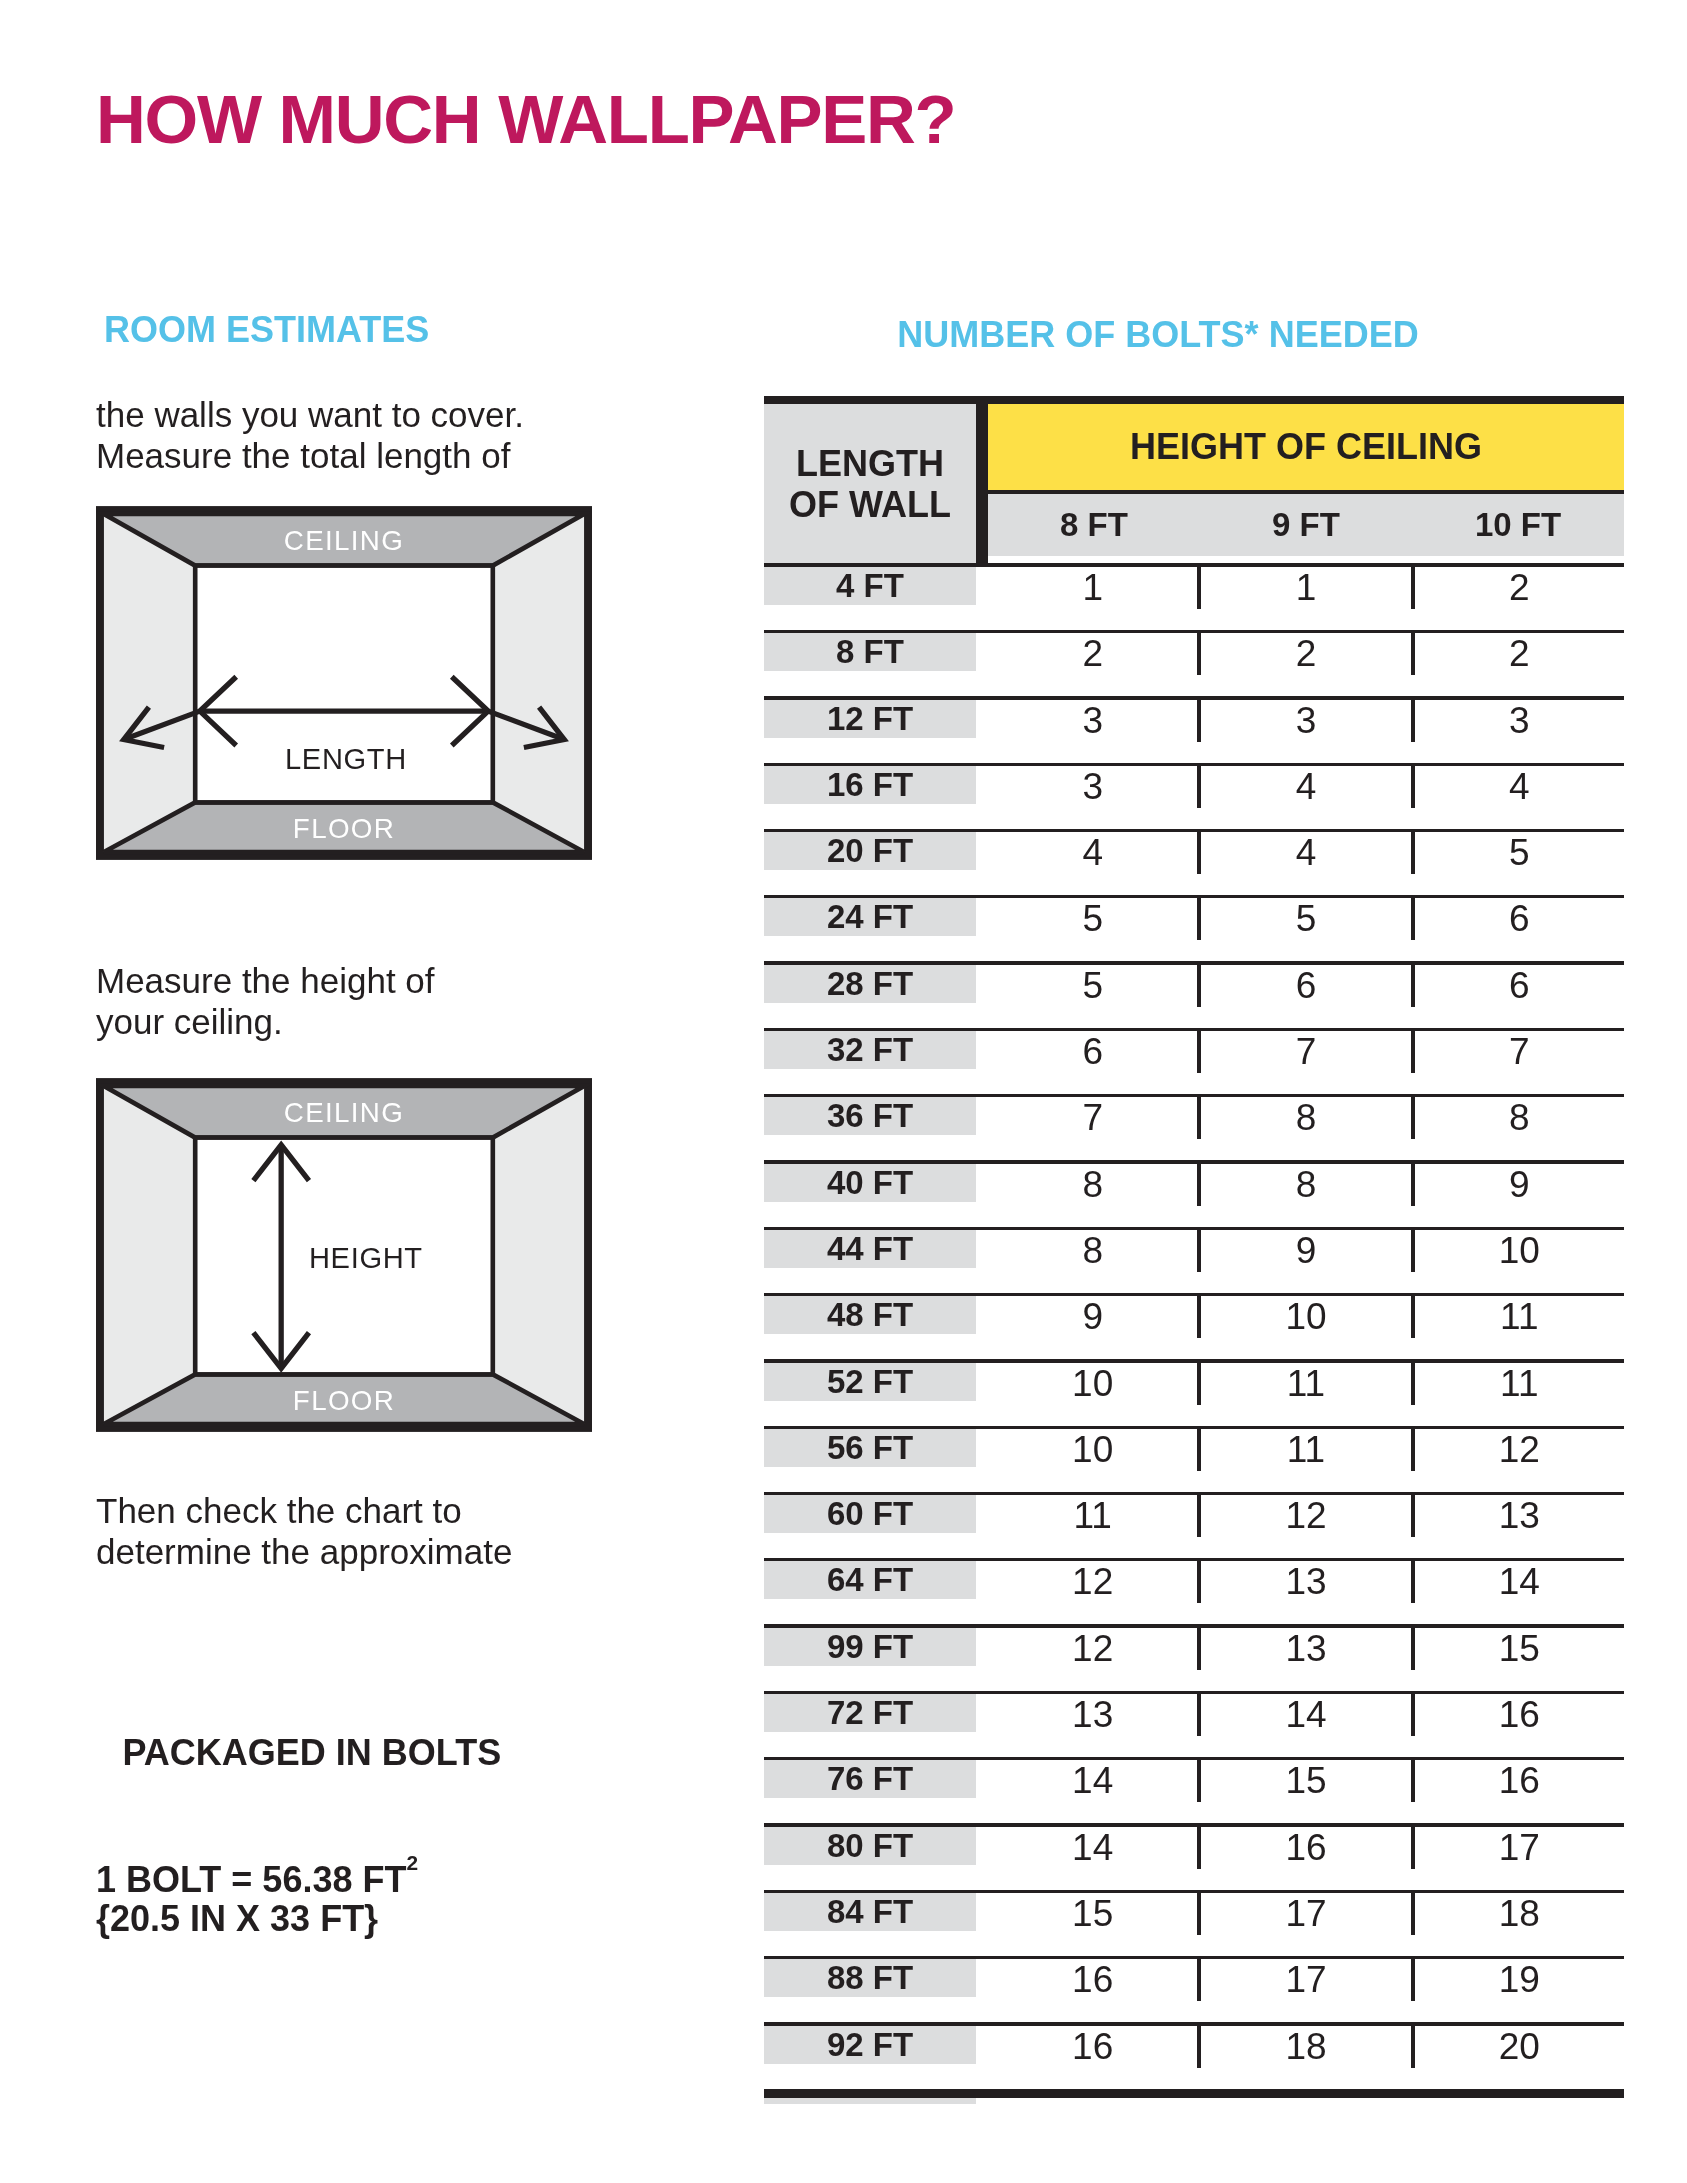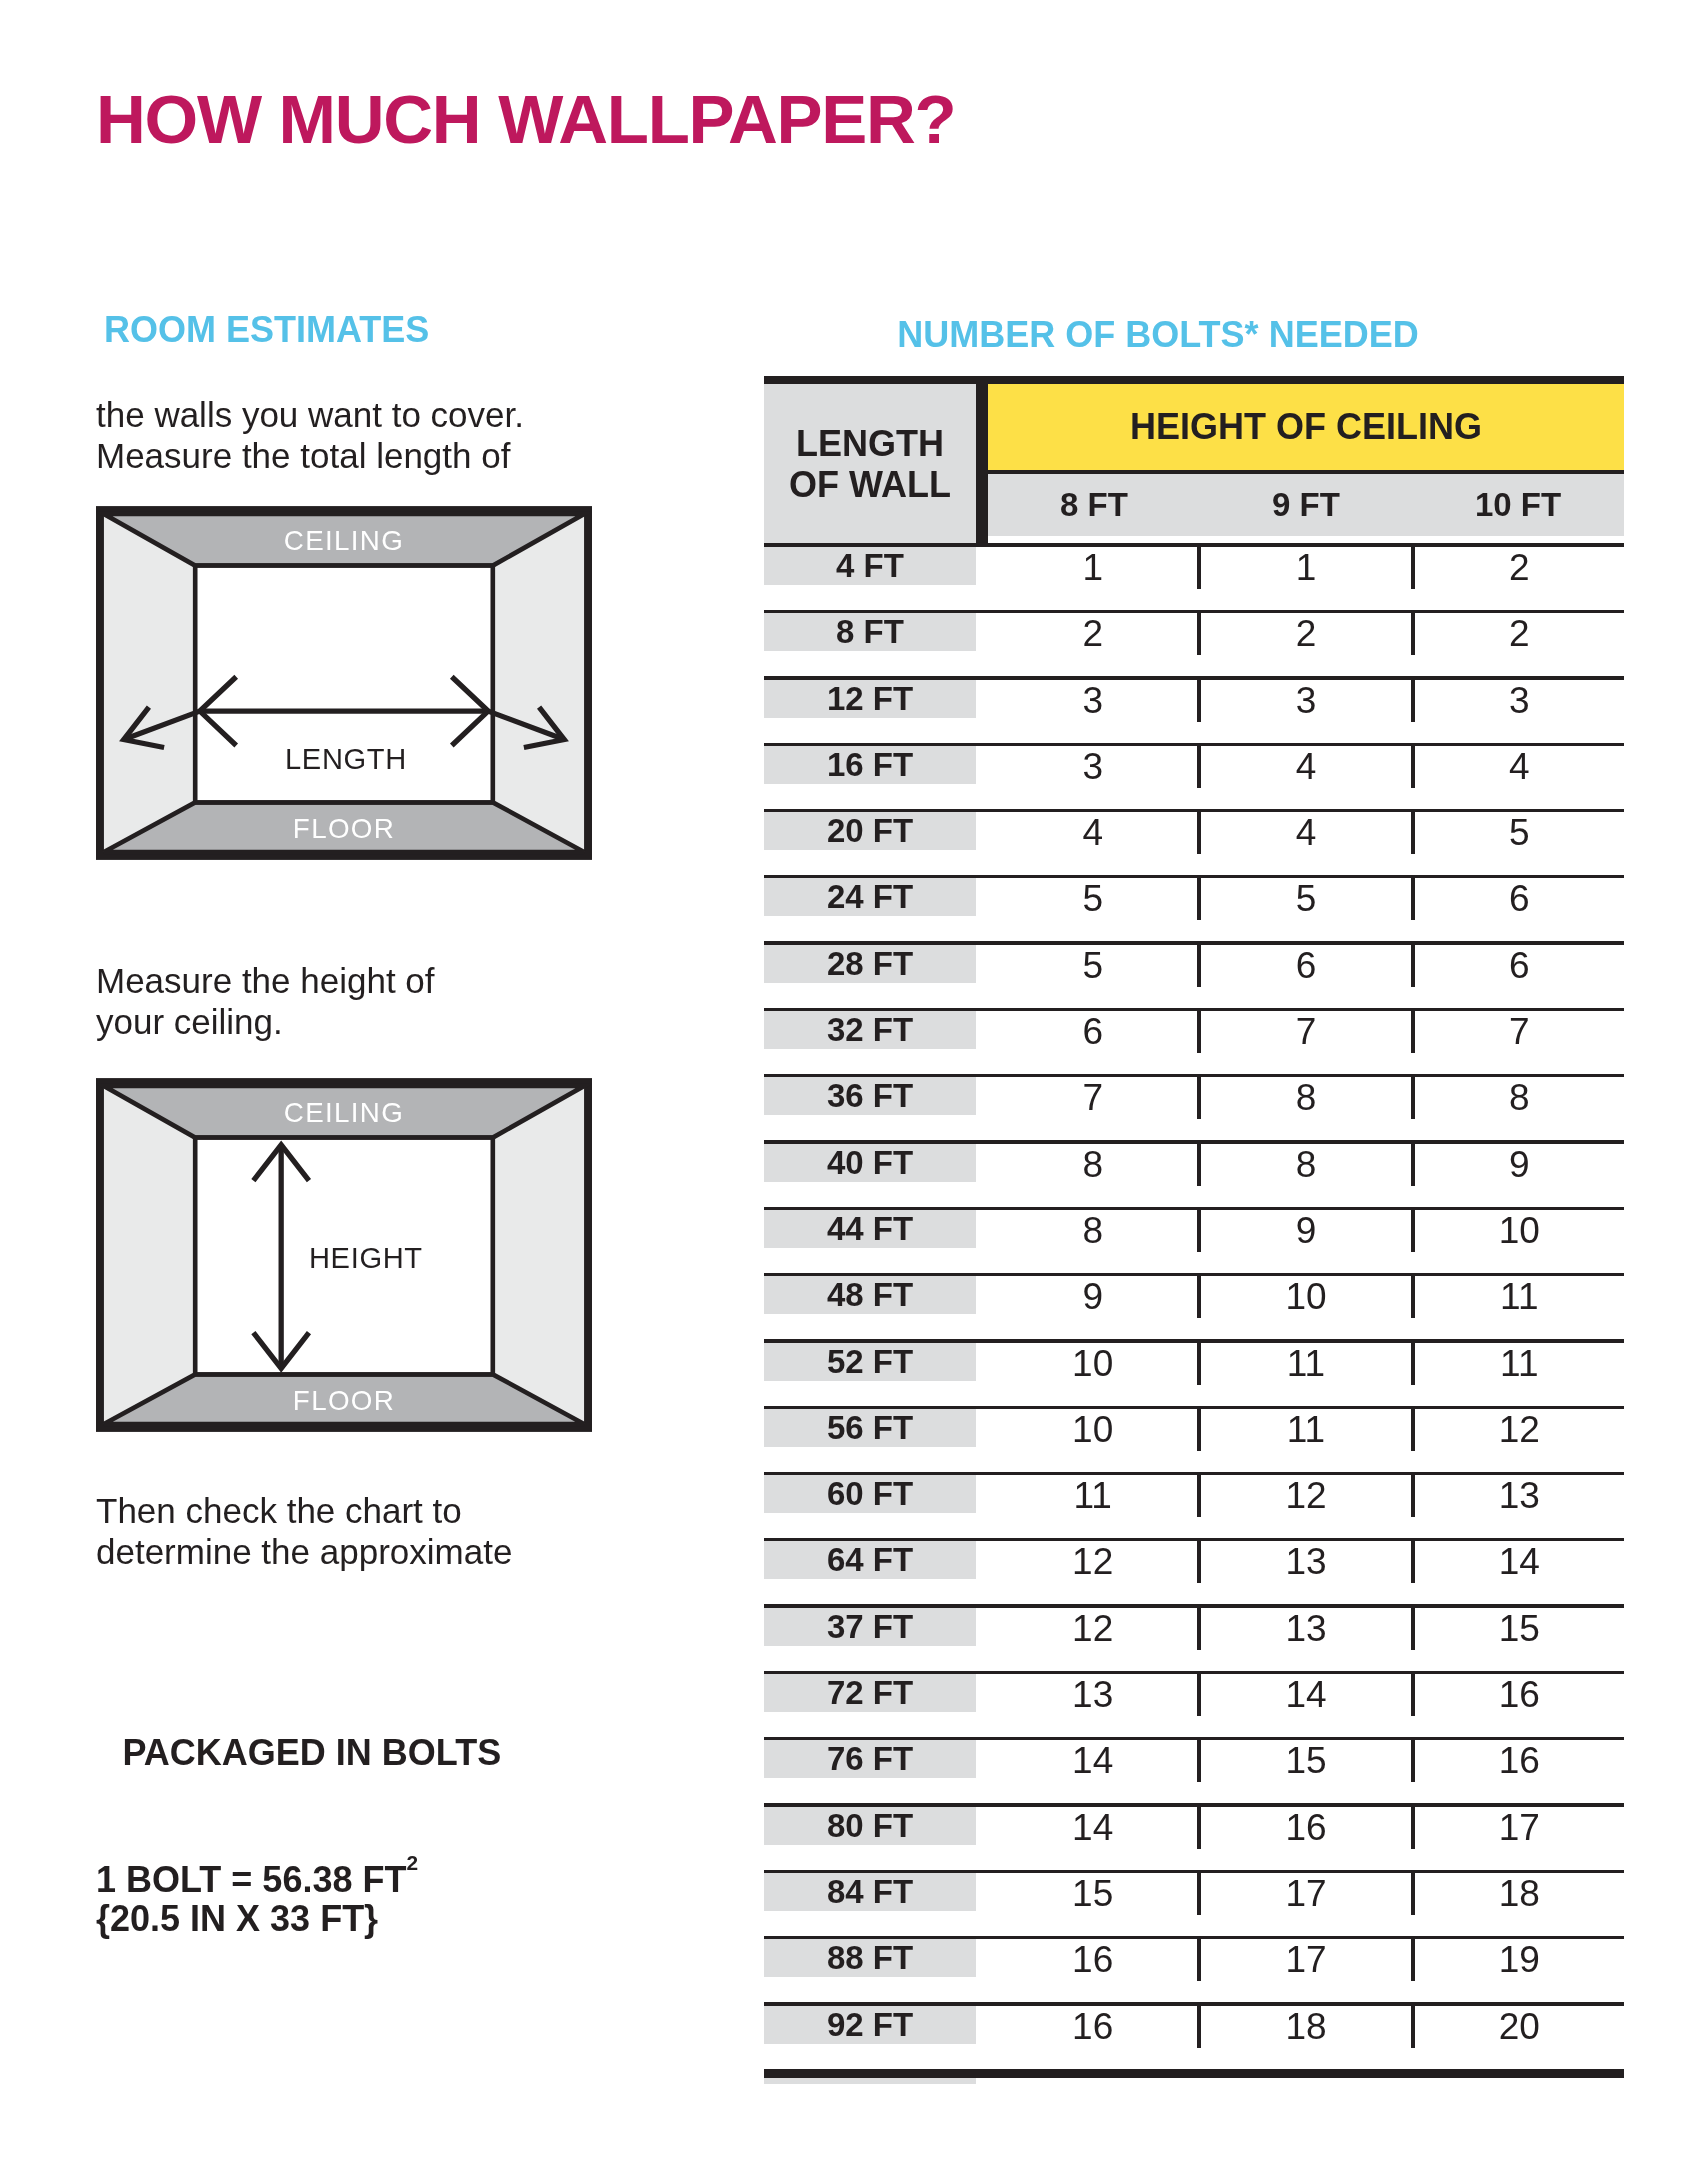--- a/index.html
+++ b/index.html
@@ -29,21 +29,21 @@
   .diagram text{font-family:"Liberation Sans","DejaVu Sans",sans-serif;}
   .dlabel{font-size:44px;fill:#231f20;letter-spacing:1px;}
   .dwhite{font-size:42px;fill:#ffffff;letter-spacing:2px;}
 
   
   .table-heading{
     left:728px;top:317px;width:860px;text-align:center;
     font-size:36px;font-weight:bold;line-height:1;
   }
   
-  .wtable{position:absolute;left:728px;top:376px;width:860px;padding-left:36px;}
+  .wtable{position:absolute;left:728px;top:396px;width:860px;padding-left:36px;}
   .topbar{height:8px;background:#231f20;}
   .bottombar{height:9.3px;background:#231f20;}
   .stub{height:6.6px;width:212px;background:#dcddde;}
   .thead{display:flex;align-items:stretch;}
   .hleft{
     width:212px;background:#dcddde;display:flex;align-items:center;justify-content:center;
     text-align:center;font-size:36px;font-weight:bold;line-height:41px;min-height:159px;
     padding:0 18.5px;box-sizing:border-box;
   }
   .vdiv{width:12px;background:#231f20;flex:0 0 12px;}
@@ -338,21 +338,21 @@
           <div class="rcells">
             <div class="cell">12</div>
             <div class="cellsep"></div>
             <div class="cell">13</div>
             <div class="cellsep"></div>
             <div class="cell">14</div>
           </div>
         </div>
         <div class="rowsep"></div>
         <div class="trow">
-          <div class="rlabel">37 FT</div>
+          <div class="rlabel">99 FT</div>
           <div class="vdiv"></div>
           <div class="rcells">
             <div class="cell">12</div>
             <div class="cellsep"></div>
             <div class="cell">13</div>
             <div class="cellsep"></div>
             <div class="cell">15</div>
           </div>
         </div>
         <div class="rowsep"></div>

